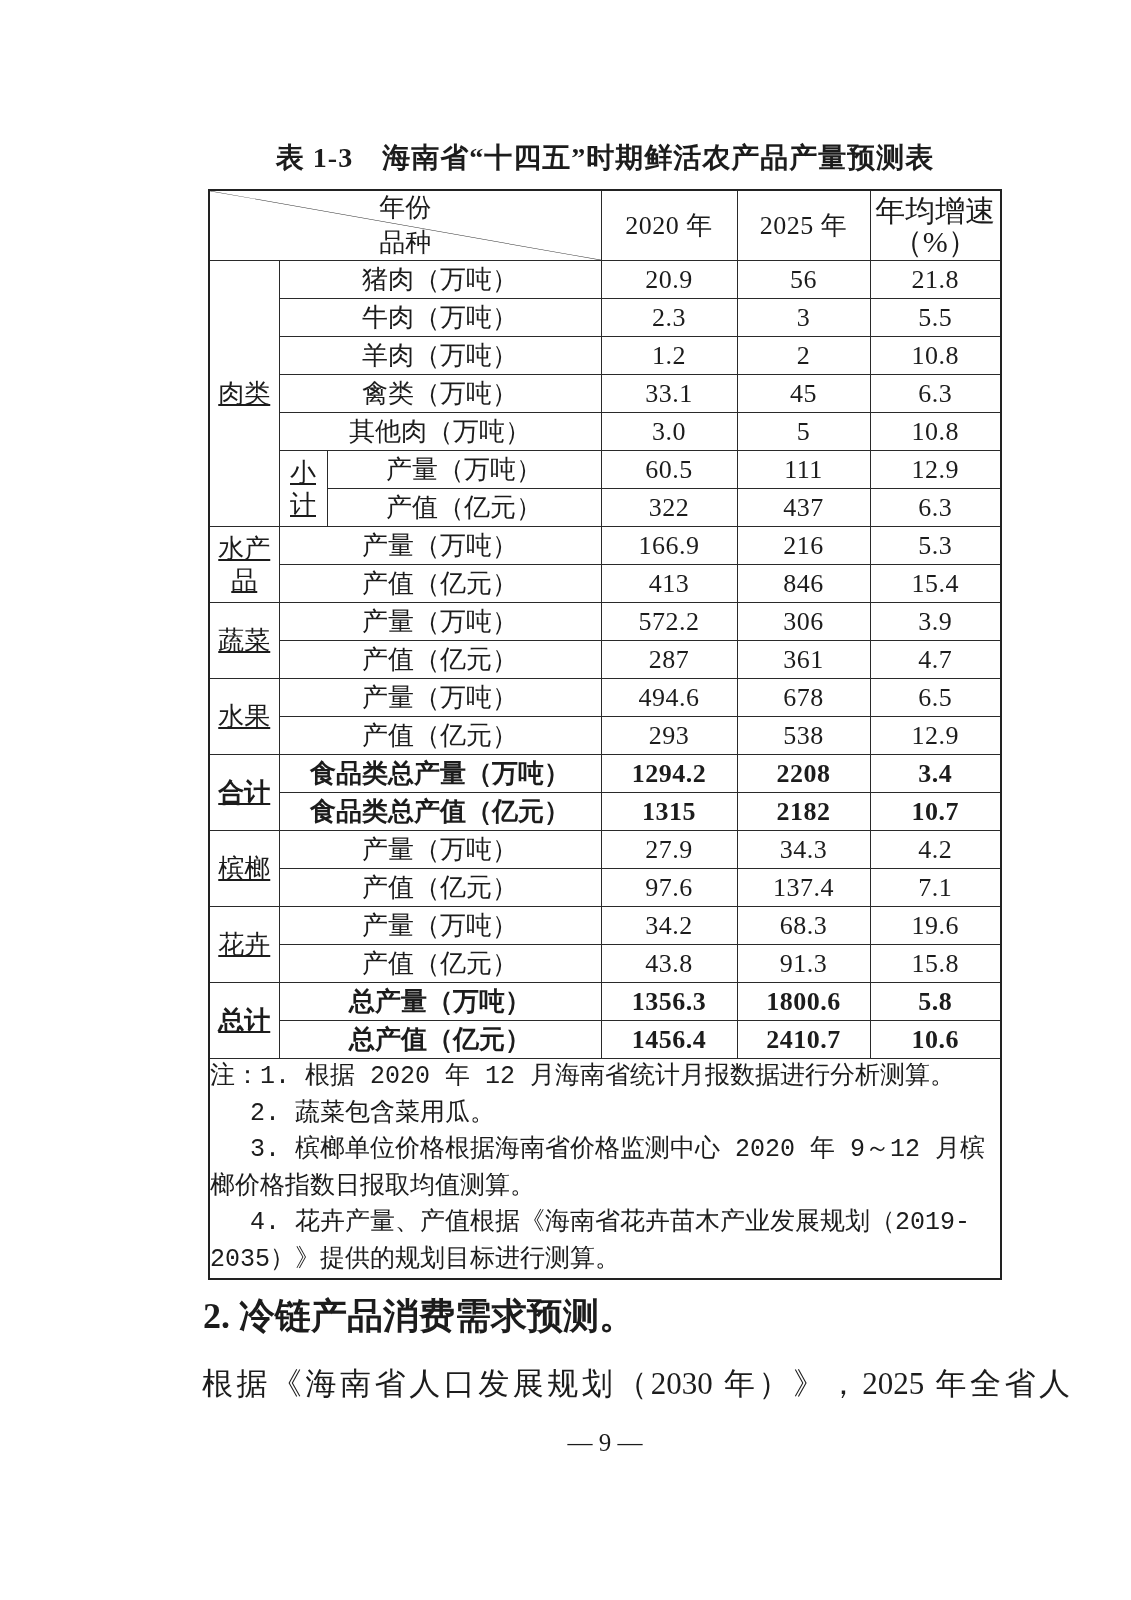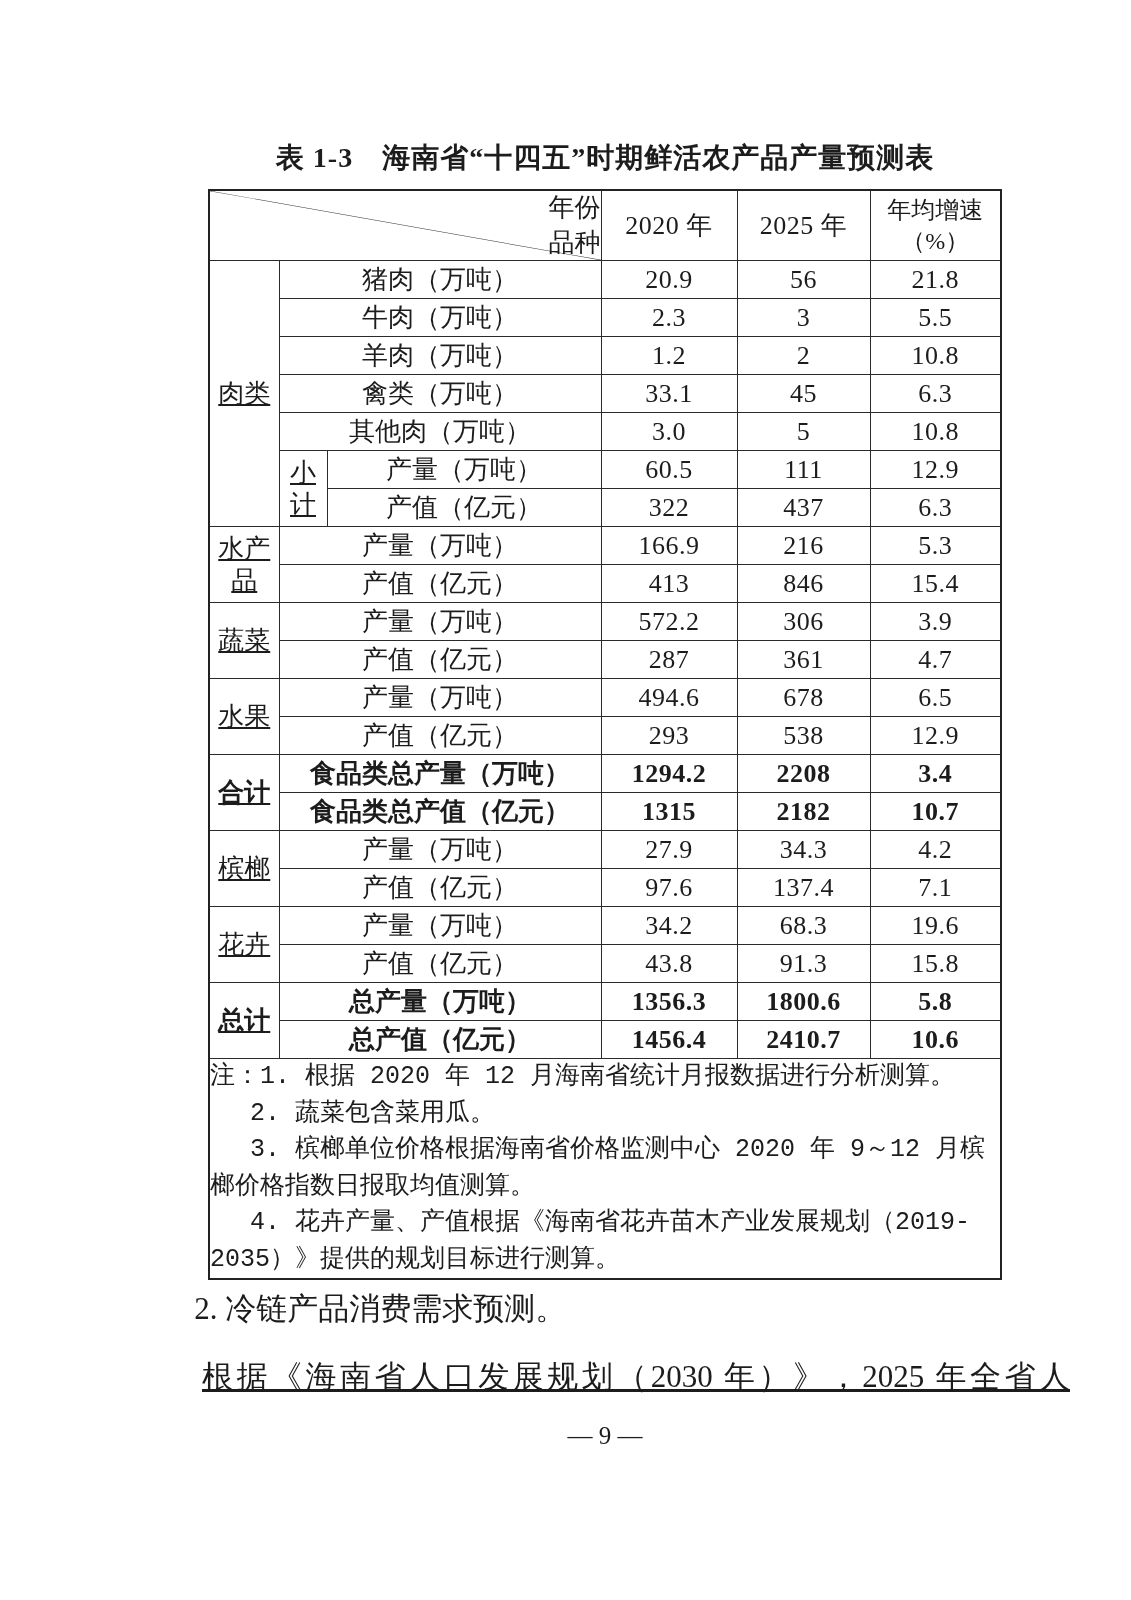--- a/index.html
+++ b/index.html
@@ -37,58 +37,58 @@
     padding: 0;
     font-size: 26px;
     line-height: 32px;
     font-weight: normal;
   }
   table.forecast td { height: 37px; }
   tr.header-row th { height: 69px; }
   .diag-cell { position: relative; overflow: hidden; }
   .diag-cell svg.diag-line { position: absolute; inset: 0; width: 100%; height: 100%; }
   .diag-top, .diag-bottom {
-    position: absolute; left: 0; right: 0; text-align: right;
+    position: absolute; left: 0; right: 0; text-align: center;
     font-size: 26px; line-height: 30px;
   }
   .diag-top { top: 2px; }
   .diag-bottom { bottom: 2px; }
-  .hdr-growth div { line-height: 31px; font-size: 24px; }
+  .hdr-growth div { line-height: 31px; font-size: 30px; }
   .num { font-size: 27px; letter-spacing: 0.5px; }
   .grp { font-size: 26px; line-height: 30px; padding: 0 4px; text-decoration: underline; }
   tr.bold td, td.bold { font-weight: bold; }
   td.notes-cell {
     text-align: left;
     padding: 5px 8px 9px 6px;
     height: auto;
   }
   .note {
     margin: 0;
     font-size: 25px;
     line-height: 36.5px;
     text-align: left;
     font-family: Liberation Mono, monospace;
   }
   .note.cont { text-indent: 1.6em; }
   .section-heading {
-    font-weight: normal;
-    font-size: 31px;
+    font-weight: bold;
+    font-size: 36px;
     line-height: 42px;
     text-indent: 1.75em;
-    margin: 8px 0 0 0;
+    margin: 15px 0 0 0;
   }
   .body-para { margin-top: 12px; }
   .bline {
     font-size: 31px;
     line-height: 70px;
     text-align: justify;
     text-align-last: justify;
     white-space: nowrap;
   }
-  .bline.indent { text-indent: 2em; text-decoration: underline; }
+  .bline.indent { text-indent: 2em; }
   .page-footer {
     text-align: center;
     font-size: 25px;
     line-height: 32px;
     margin-top: 8px;
   }
 </style>
 </head>
 <body>
 

